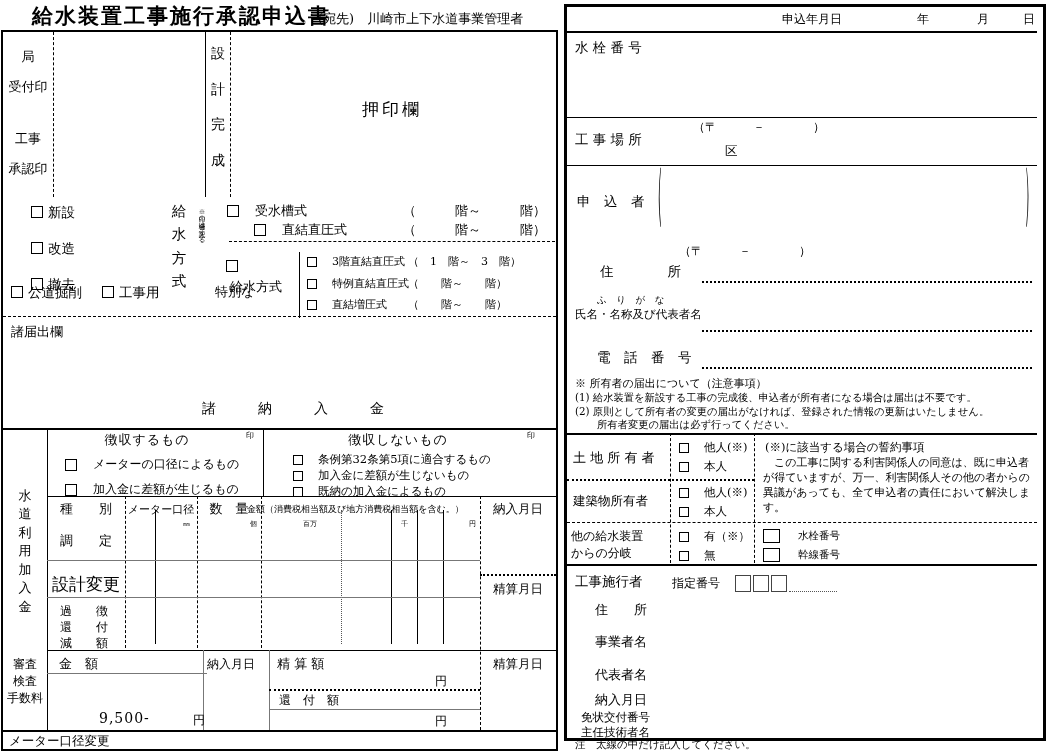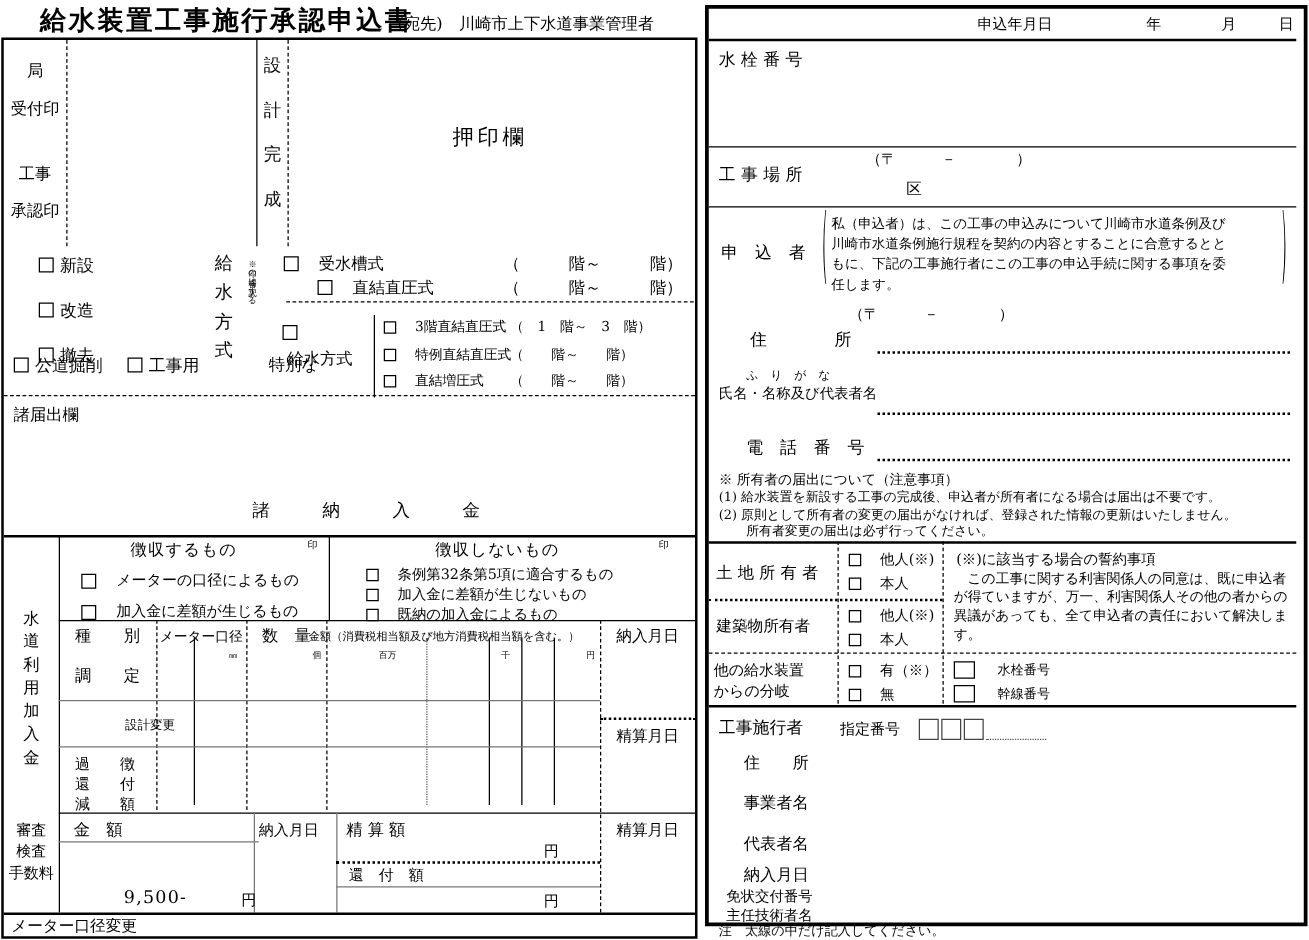--- a/index.html
+++ b/index.html
@@ -158,21 +158,21 @@
     <div class="abs vldash" style="left:258px;top:464px;height:152px;"></div>
     <div class="abs vldash" style="left:477px;top:464px;height:234px;"></div>
     <div class="abs vl" style="left:152px;top:478px;height:134px;"></div>
     <div class="abs vldot" style="left:338px;top:478px;height:134px;"></div>
     <div class="abs vl" style="left:388px;top:478px;height:134px;"></div>
     <div class="abs vl" style="left:414px;top:478px;height:134px;"></div>
     <div class="abs vl" style="left:440px;top:478px;height:134px;"></div>
 
     <div class="abs ctr" style="left:44px;top:500px;width:78px;font-size:13px;">調　　定</div>
     <div class="abs hlgray" style="left:44px;top:528px;width:433px;"></div>
-    <div class="abs ctr" style="left:44px;top:541px;width:78px;font-size:10px;margin-left:34px;">設計変更</div>
+    <div class="abs ctr" style="left:44px;top:541px;width:78px;font-size:17px;">設計変更</div>
     <div class="abs hlgray" style="left:44px;top:565px;width:433px;"></div>
     <div class="abs ctr" style="left:48px;top:571px;width:66px;font-size:12px;">過　　徴</div>
     <div class="abs ctr" style="left:48px;top:587px;width:66px;font-size:12px;">還　　付</div>
     <div class="abs ctr" style="left:48px;top:603px;width:66px;font-size:12px;">減　　額</div>
 
     <div class="abs hldot" style="left:477px;top:542px;width:76px;"></div>
     <div class="abs ctr" style="left:477px;top:549px;width:76px;font-size:12.5px;">精算月日</div>
 
     <div class="abs hl" style="left:44px;top:618px;width:509px;"></div>
     <div class="abs ctr" style="left:0;top:624px;width:44px;font-size:12px;">審査</div>
@@ -212,26 +212,20 @@
     <div class="abs hl" style="left:0;top:110px;width:470px;"></div>
 
     <div class="abs" style="left:8px;top:124px;font-size:13.5px;">工 事 場 所</div>
     <div class="abs" style="left:126px;top:112px;font-size:12px;">（〒　　　－　　　　）</div>
     <div class="abs" style="left:158px;top:136px;font-size:12.5px;">区</div>
     <div class="abs hl" style="left:0;top:158px;width:470px;"></div>
 
     <div class="abs" style="left:10px;top:186px;font-size:13.5px;">申　込　者</div>
     <div class="abs" style="left:82px;top:178px;"><span class="paren">（</span></div>
     <div class="abs" style="left:455px;top:178px;"><span class="paren">）</span></div>
-    <div class="abs" style="left:98px;top:164px;width:360px;font-size:10.8px;line-height:1.5;">
-      <span style="display:block;">私（申込者）は、この工事の申込みについて川崎市水道条例及び</span>
-      <span style="display:block;">川崎市水道条例施行規程を契約の内容とすることに合意するとと</span>
-      <span style="display:block;">もに、下記の工事施行者にこの工事の申込手続に関する事項を委</span>
-      <span style="display:block;">任します。</span>
-    </div>
     <div class="abs" style="left:112px;top:236px;font-size:12px;">（〒　　　－　　　　）</div>
     <div class="abs" style="left:33px;top:256px;font-size:13.5px;">住　　　　所</div>
     <div class="abs hldot" style="left:135px;top:274px;width:330px;"></div>
     <div class="abs" style="left:30px;top:287px;font-size:9.5px;">ふ　り　が　な</div>
     <div class="abs" style="left:8px;top:300px;font-size:11.5px;">氏名・名称及び代表者名</div>
     <div class="abs hldot" style="left:135px;top:323px;width:330px;"></div>
     <div class="abs" style="left:30px;top:342px;font-size:13.5px;">電　話　番　号</div>
     <div class="abs hldot" style="left:135px;top:360px;width:330px;"></div>
 
     <div class="abs" style="left:8px;top:369px;font-size:11px;">※ 所有者の届出について（注意事項）</div>

